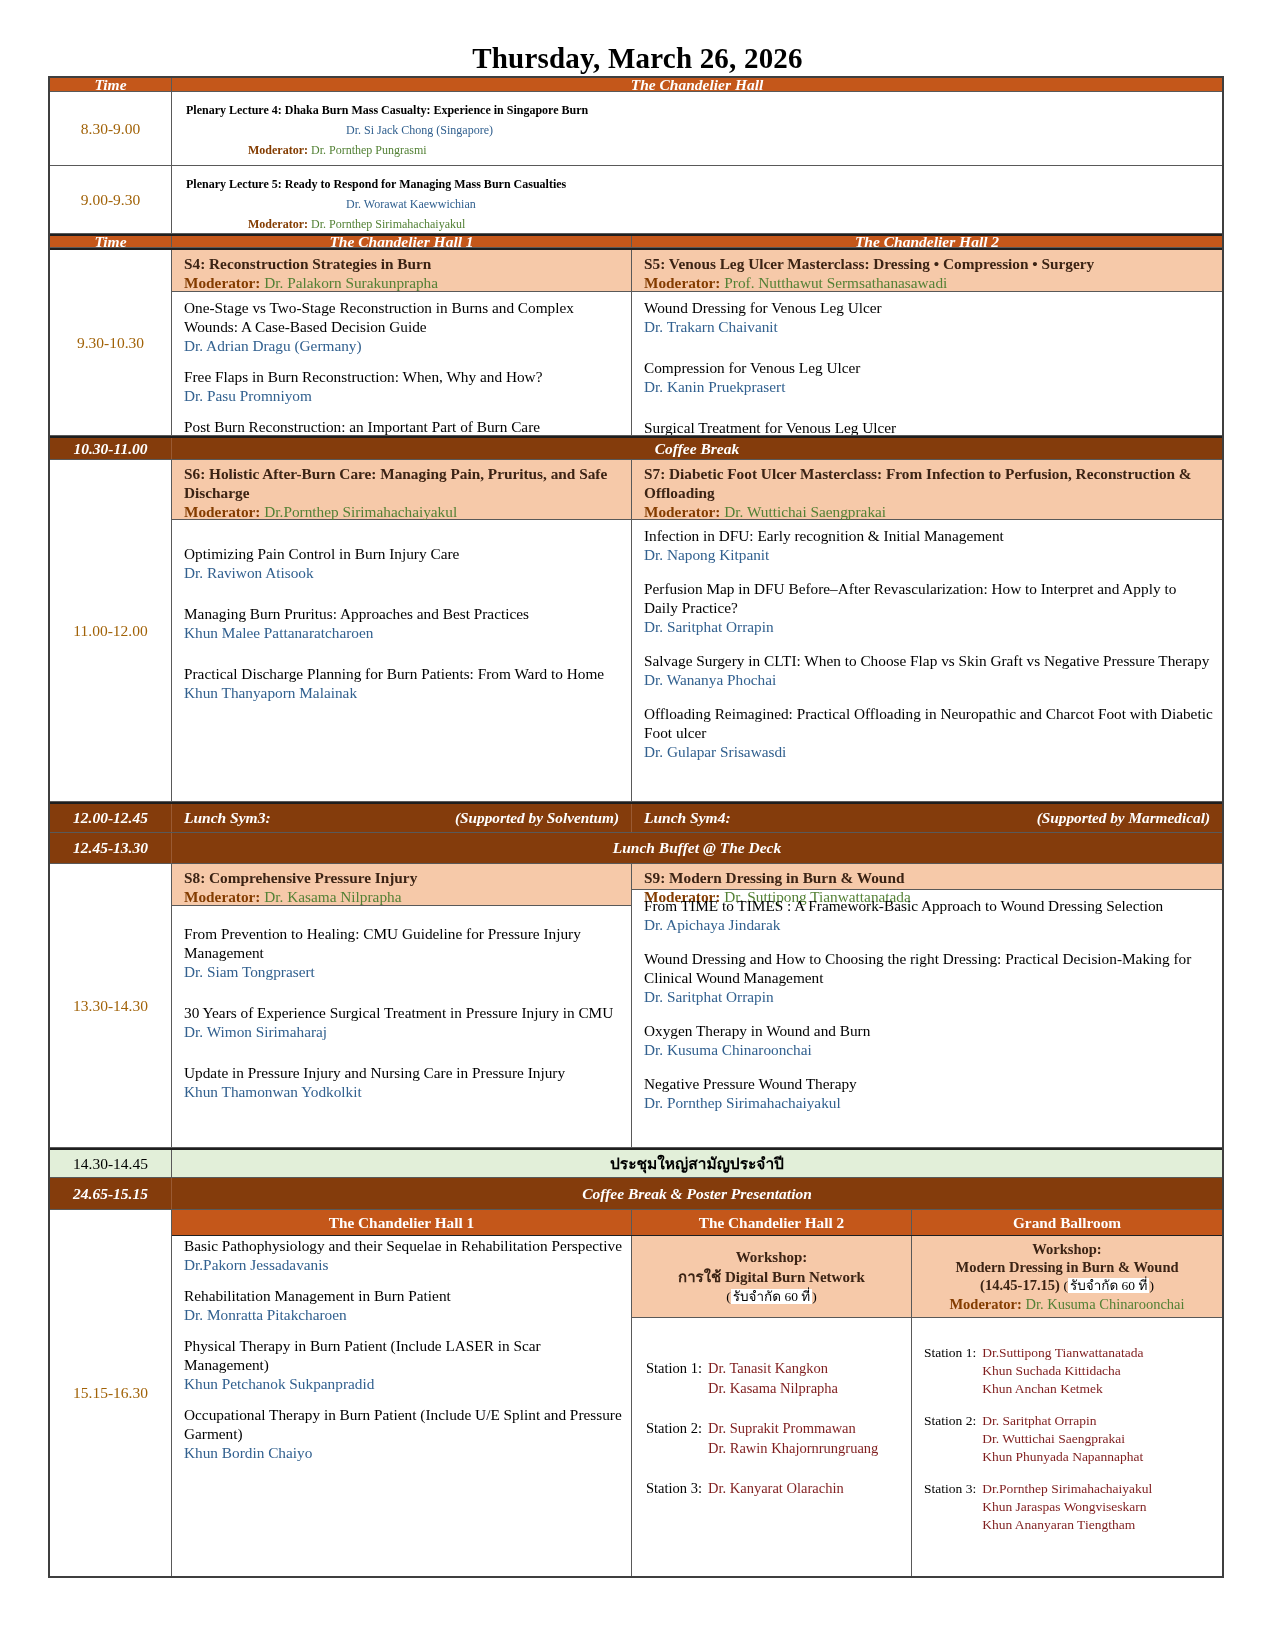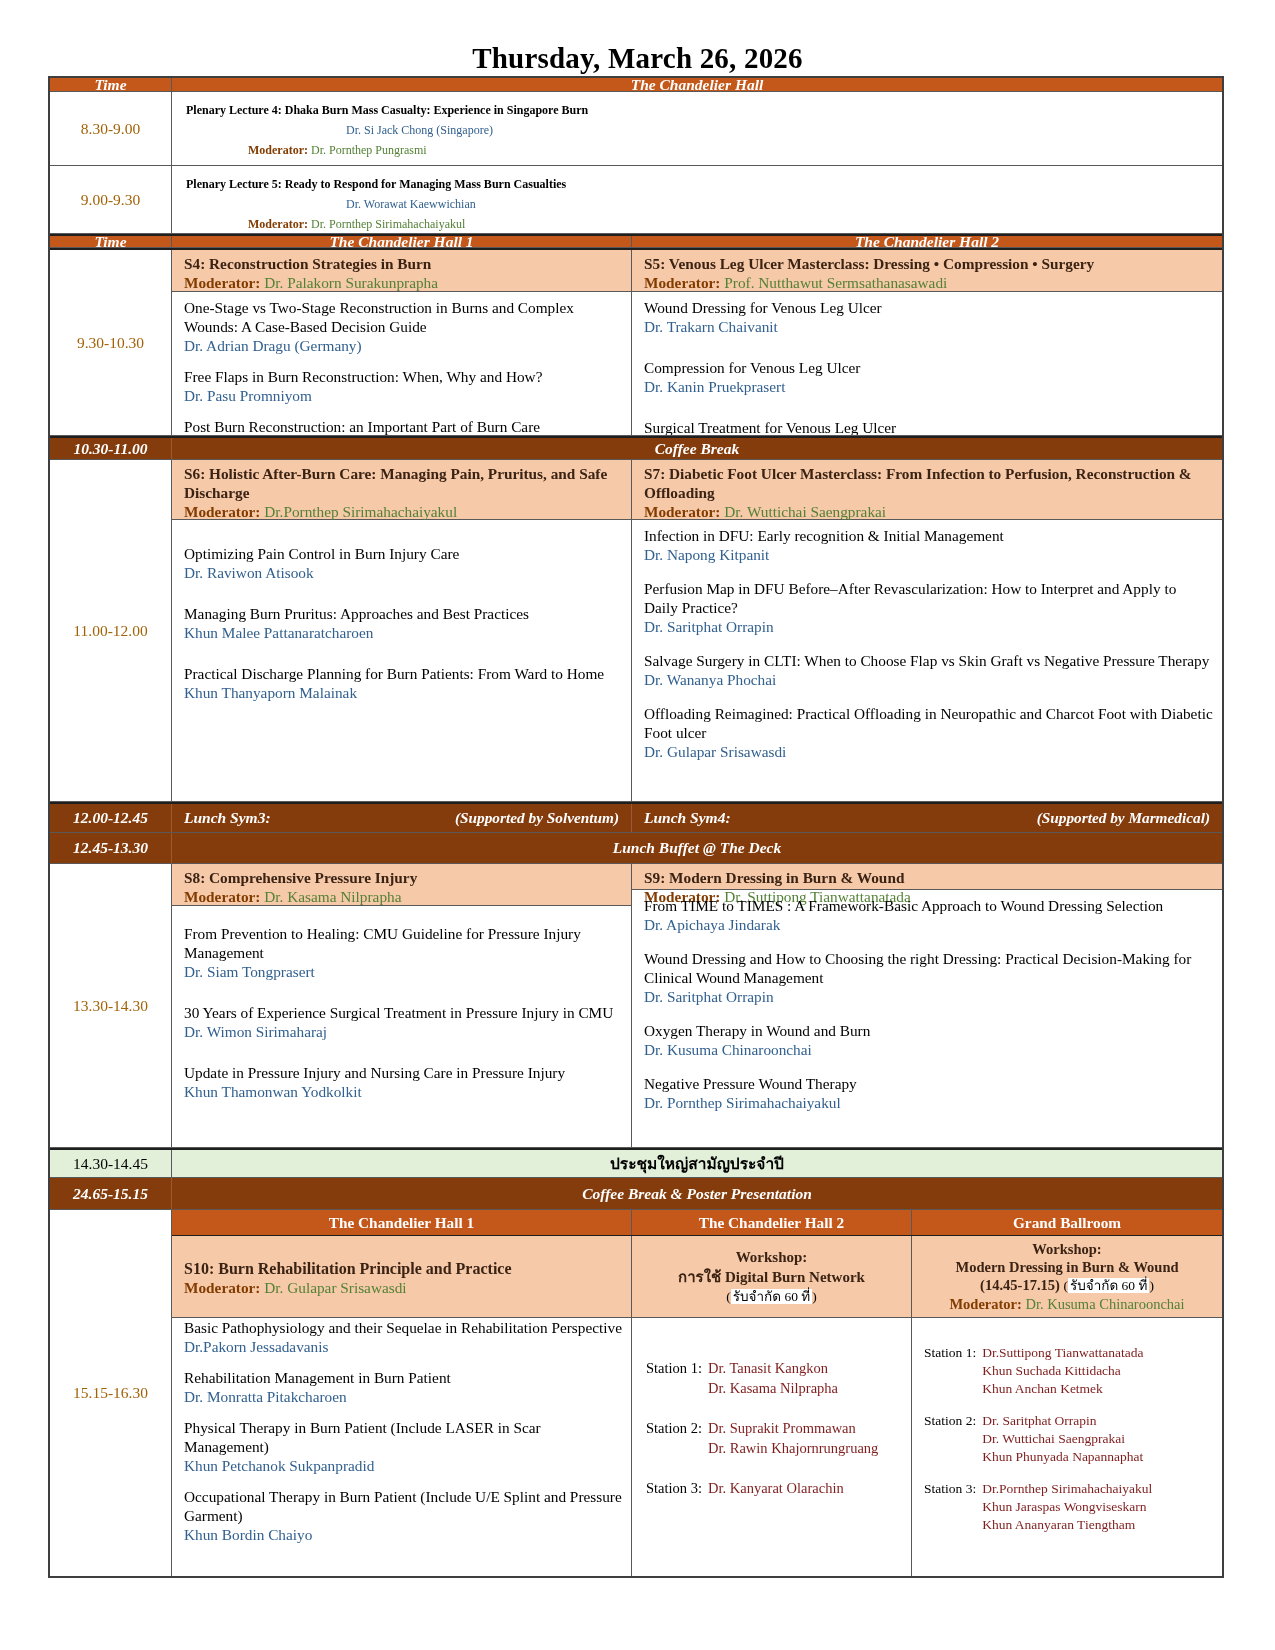--- a/index.html
+++ b/index.html
@@ -295,24 +295,20 @@
       <div class="flex1" style="display:flex;flex-direction:column;min-width:0">
 
         <div class="row" style="height:26px;border-bottom:1px solid #1f1f1f">
           <div class="hc" style="width:460px">The Chandelier Hall 1</div>
           <div class="hc" style="width:280px">The Chandelier Hall 2</div>
           <div class="hc flex1" style="border-right:none">Grand Ballroom</div>
         </div>
         <div class="row" style="flex:1;min-height:0">
 
           <div class="hallcol" style="width:460px">
-            <div class="sesshdr" style="height:82px;display:flex;flex-direction:column;justify-content:center">
-              <div class="sesstitle" style="font-size:16px">S10: Burn Rehabilitation Principle and Practice</div>
-              <div><span class="modlabel">Moderator:</span> <span class="modname">Dr. Gulapar Srisawasdi</span></div>
-            </div>
             <div class="sessbody" style="padding-top:0">
               <div class="talk sm">
                   <div class="ttitle">Basic Pathophysiology and their Sequelae in Rehabilitation Perspective</div>
                   <div class="tspeaker">Dr.Pakorn  Jessadavanis</div>
                 </div>
               <div class="talk sm">
                   <div class="ttitle">Rehabilitation Management in Burn Patient</div>
                   <div class="tspeaker">Dr. Monratta Pitakcharoen</div>
                 </div>
               <div class="talk sm">

